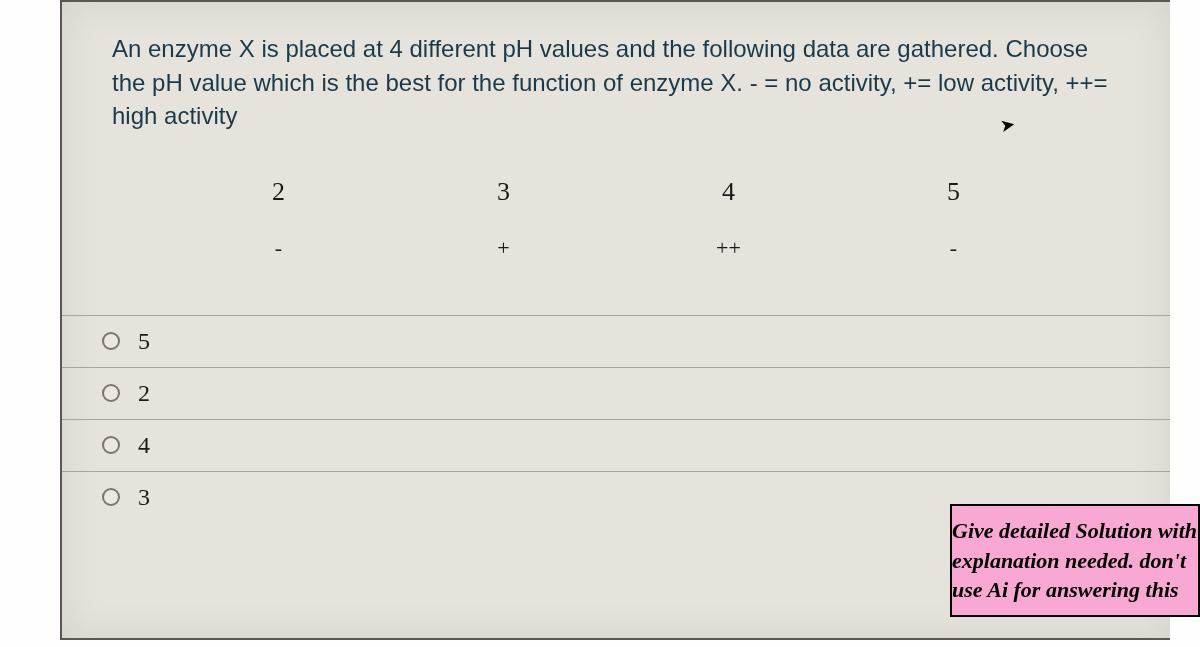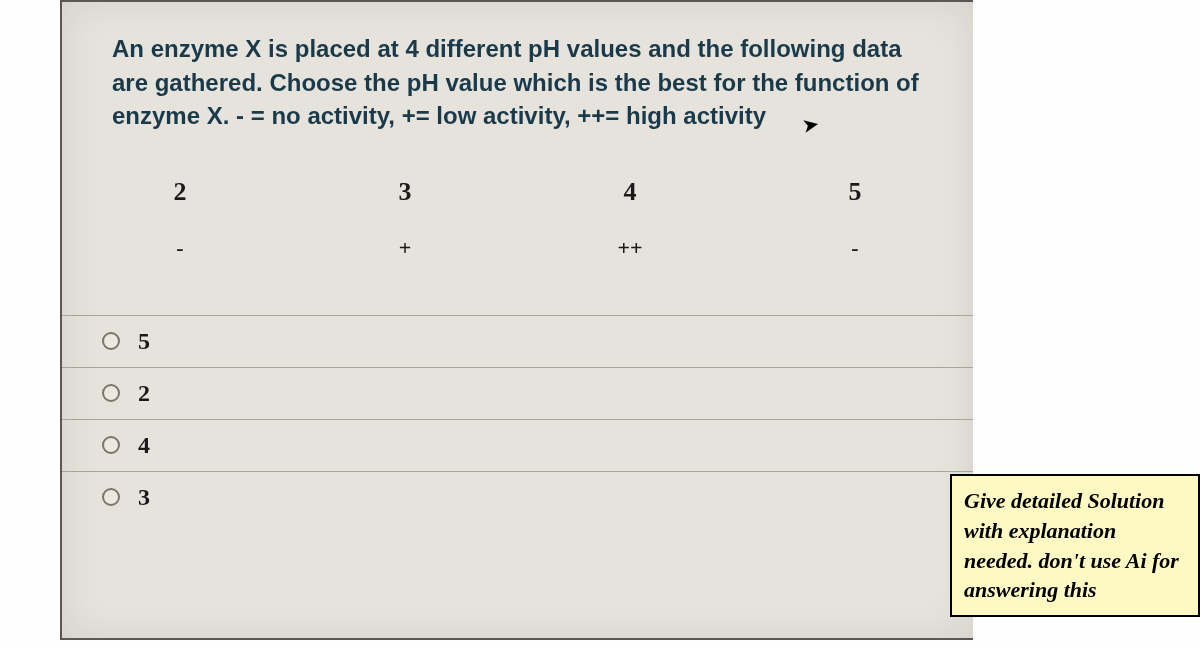--- a/index.html
+++ b/index.html
@@ -10,27 +10,26 @@
     font-family: Arial, Helvetica, sans-serif;
     width: 1200px;
     height: 647px;
     position: relative;
     overflow: hidden;
   }
   .page {
     position: absolute;
     left: 60px;
     top: 0;
-    width: 913px;
+    width: 1110px;
     height: 640px;
     background: #e6e2dc;
     border: 2px solid #5c5752;
     border-right: none;
     box-shadow: inset 0 0 40px rgba(0,0,0,0.08);
-    font-weight: bold;
   }
   .question-text {
     padding: 30px 50px 0 50px;
     font-size: 24px;
     color: #1a3a4a;
     line-height: 1.4;
   }
   .data-table {
     margin: 30px auto 0 auto;
     width: 900px;
@@ -70,23 +69,23 @@
   .option-label {
     font-size: 24px;
     color: #1a1a1a;
     font-family: "Times New Roman", serif;
   }
   .overlay-note {
     position: absolute;
     right: 0;
     bottom: 30px;
     width: 250px;
-    background: #fef9c3;
+    background: #f9a8d4;
     border: 2px solid #000;
-    padding: 10px 12px;
+    padding: 10px 0;
     font-family: Georgia, "Times New Roman", serif;
     font-style: italic;
     font-weight: bold;
     font-size: 22px;
     line-height: 1.35;
     color: #000;
   }
   .cursor {
     position: absolute;
     top: 112px;

